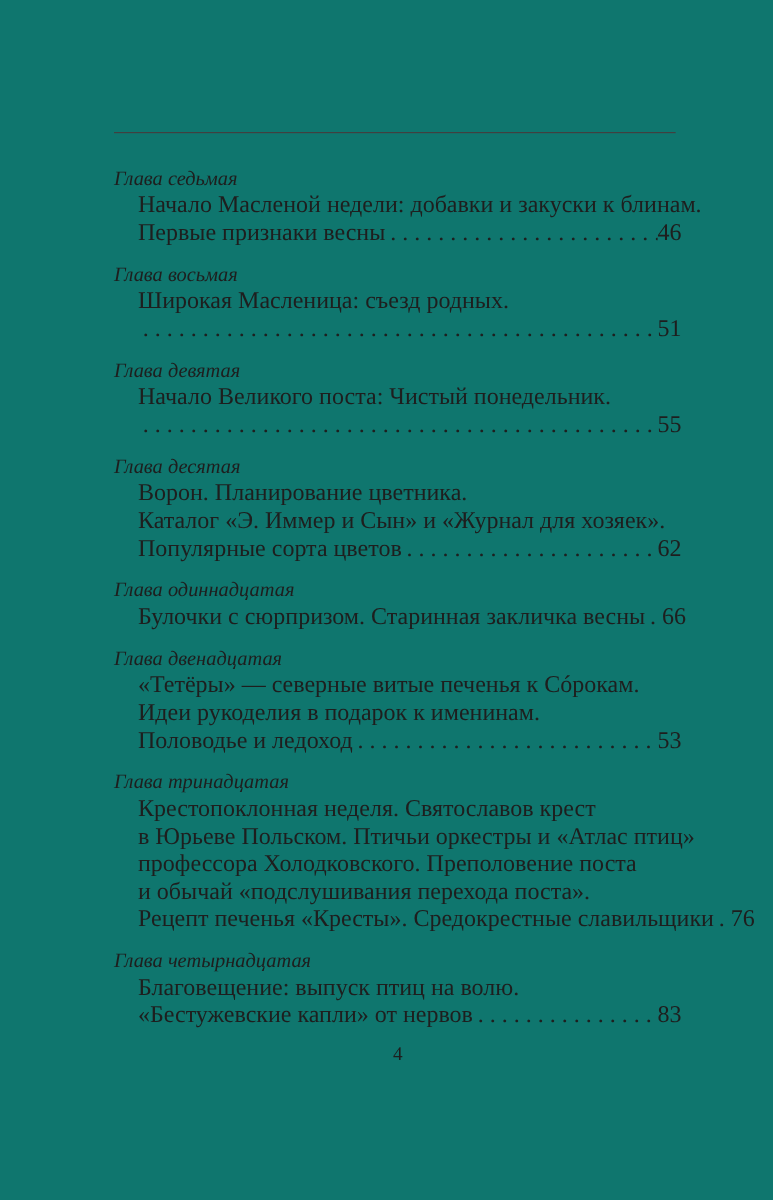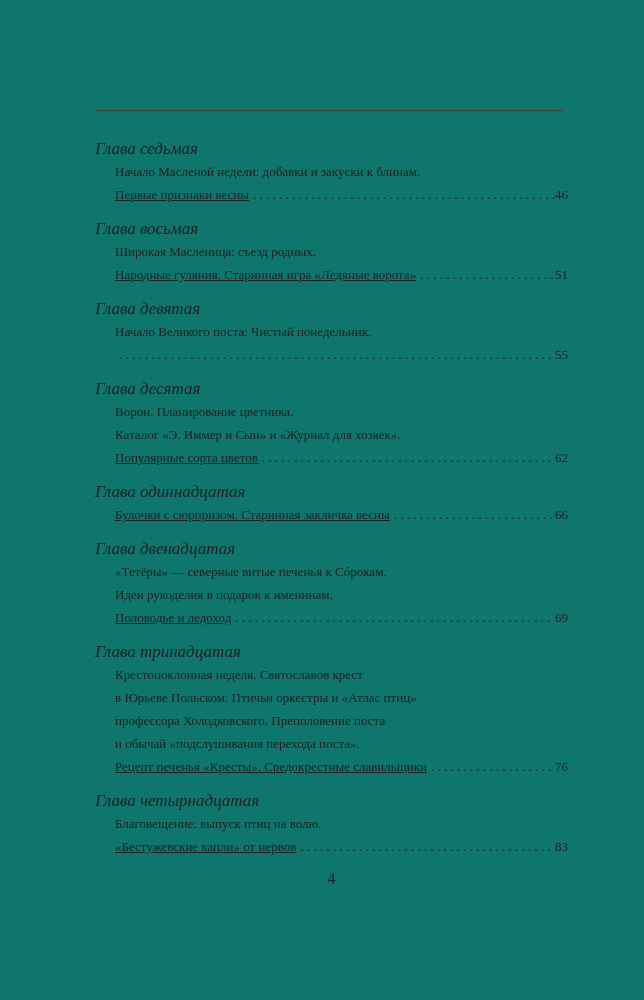--- a/index.html
+++ b/index.html
@@ -32,32 +32,31 @@
     margin: 0 0 11px 0;
   }
   .chapter {
     font-style: italic;
     font-size: 17px;
     line-height: 23px;
     white-space: nowrap;
   }
   .line {
     padding-left: 20px;
-    font-size: 13px;
+    font-size: 20px;
     line-height: 23px;
     white-space: nowrap;
   }
   .line.last {
     display: flex;
     align-items: baseline;
   }
   .tail {
     flex: 0 0 auto;
     white-space: nowrap;
-    text-decoration: underline;
   }
   .dots {
     flex: 1 1 auto;
     overflow: hidden;
     white-space: nowrap;
     margin-left: 4px;
     min-width: 10px;
   }
   .pg {
     flex: 0 0 auto;
@@ -83,21 +82,20 @@
           <div class="line last">
             <span class="tail">Первые признаки весны</span>
             <span class="dots">. . . . . . . . . . . . . . . . . . . . . . . . . . . . . . . . . . . . . . . . . . . . . . . . . . . . . . . . . . . . . . . . . . . . . . . . . . . . . . . . </span>
             <span class="pg">46</span>
           </div>
         </section>
         <section class="toc-section">
           <div class="chapter">Глава восьмая</div>
           <div class="line">Широкая Масленица: съезд родных.</div>
           <div class="line last">
-            <span class="tail">Народные гуляния. Старинная игра «Ледяные ворота»</span>
             <span class="dots">. . . . . . . . . . . . . . . . . . . . . . . . . . . . . . . . . . . . . . . . . . . . . . . . . . . . . . . . . . . . . . . . . . . . . . . . . . . . . . . . </span>
             <span class="pg">51</span>
           </div>
         </section>
         <section class="toc-section">
           <div class="chapter">Глава девятая</div>
           <div class="line">Начало Великого поста: Чистый понедельник.</div>
           <div class="line last">
             <span class="dots">. . . . . . . . . . . . . . . . . . . . . . . . . . . . . . . . . . . . . . . . . . . . . . . . . . . . . . . . . . . . . . . . . . . . . . . . . . . . . . . . </span>
             <span class="pg">55</span>
@@ -121,21 +119,21 @@
             <span class="pg">66</span>
           </div>
         </section>
         <section class="toc-section">
           <div class="chapter">Глава двенадцатая</div>
           <div class="line">«Тетёры» — северные витые печенья к Сóрокам.</div>
           <div class="line">Идеи рукоделия в подарок к именинам.</div>
           <div class="line last">
             <span class="tail">Половодье и ледоход</span>
             <span class="dots">. . . . . . . . . . . . . . . . . . . . . . . . . . . . . . . . . . . . . . . . . . . . . . . . . . . . . . . . . . . . . . . . . . . . . . . . . . . . . . . . </span>
-            <span class="pg">69</span>
+            <span class="pg">53</span>
           </div>
         </section>
         <section class="toc-section">
           <div class="chapter">Глава тринадцатая</div>
           <div class="line">Крестопоклонная неделя. Святославов крест</div>
           <div class="line">в Юрьеве Польском. Птичьи оркестры и «Атлас птиц»</div>
           <div class="line">профессора Холодковского. Преполовение поста</div>
           <div class="line">и обычай «подслушивания перехода поста».</div>
           <div class="line last">
             <span class="tail">Рецепт печенья «Кресты». Средокрестные славильщики</span>

